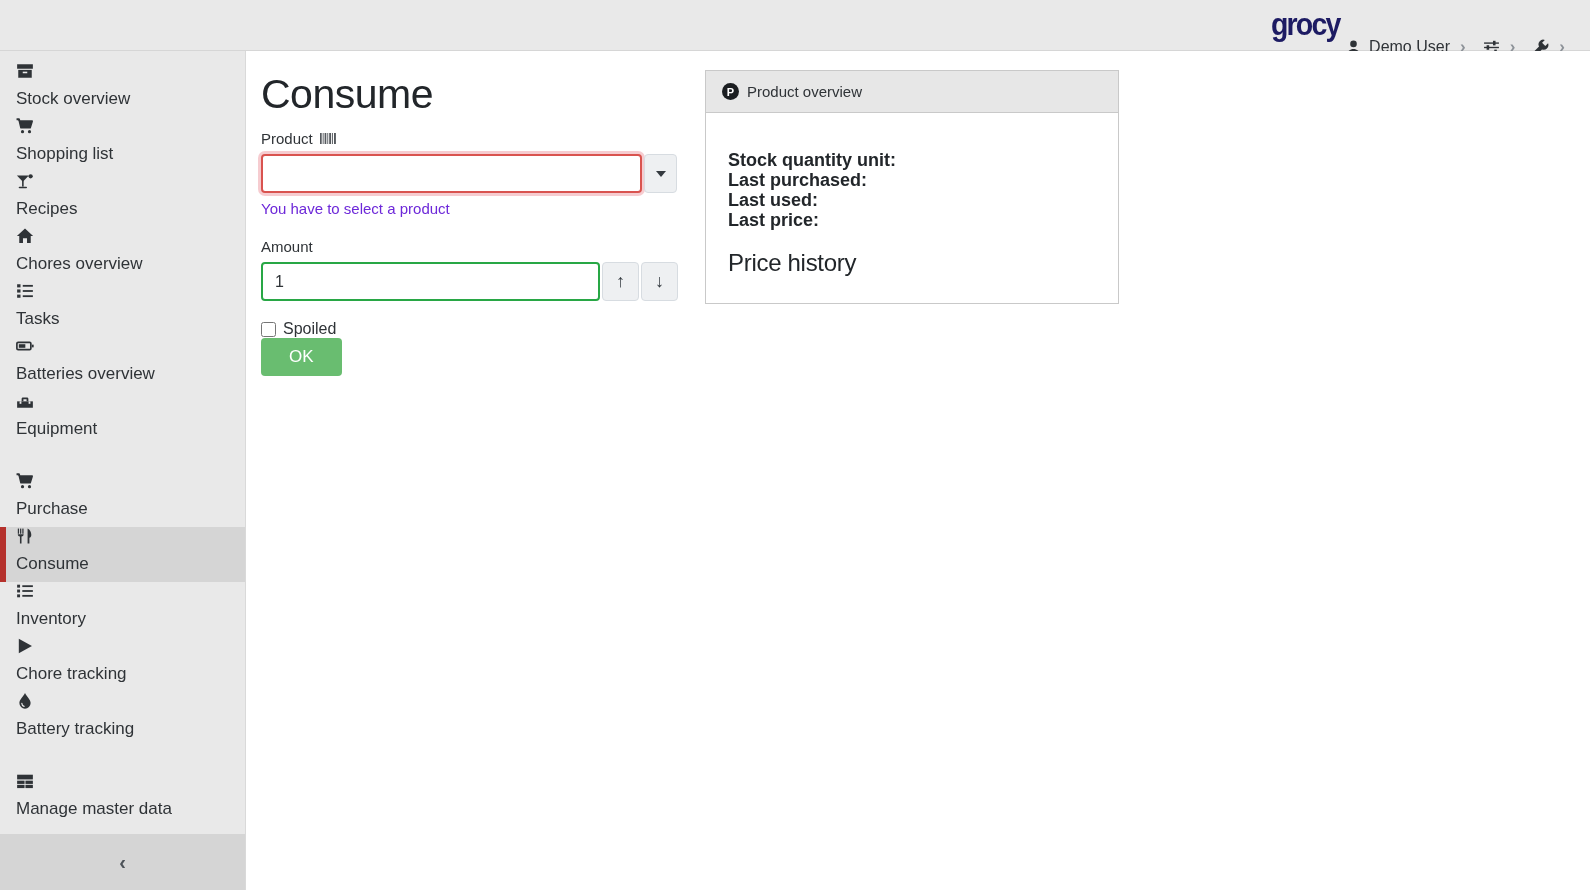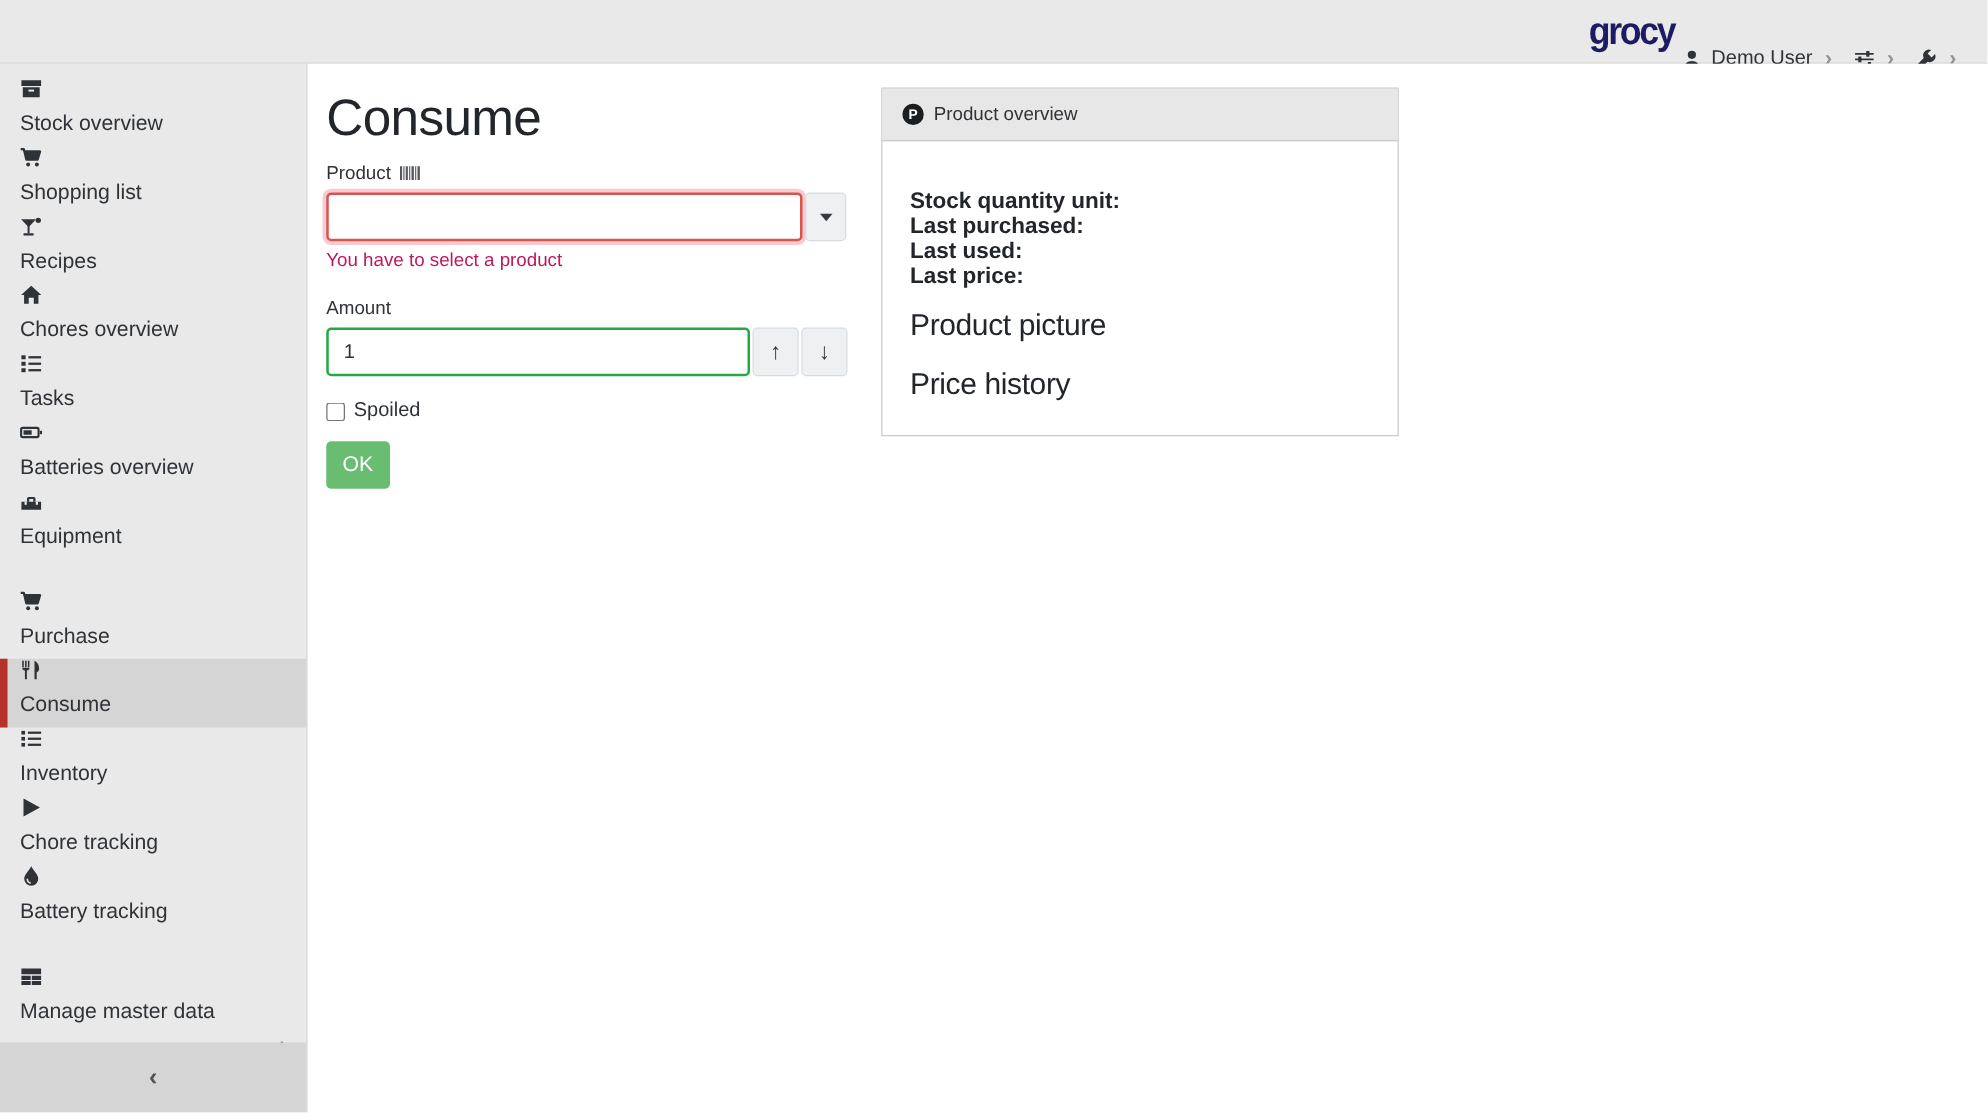--- a/index.html
+++ b/index.html
@@ -74,32 +74,32 @@
   .addon-btn {
     flex:0 0 auto; height:39px; background:#eef0f2; border:1px solid #d7dce1;
     border-radius:4px; display:flex; align-items:center; justify-content:center;
     cursor:pointer; padding:0;
   }
   .dropdown-btn { width:33px; }
   .caret-down {
     width:0; height:0; border-left:5px solid transparent;
     border-right:5px solid transparent; border-top:6px solid #343a40;
   }
-  .error-text { color:#be185d; font-size:15px; margin:7px 0 0; }
+  .error-text { color:#6d28d9; font-size:15px; margin:7px 0 0; }
 
   .amount-block { margin-top:21px; }
   .amount-input { width:339px; flex:0 0 339px; border:2px solid #28a745; box-shadow:none; }
   .spin-btn { width:37px; font-size:18px; font-weight:bold; color:#343a40; }
 
   .spoiled-row { margin:19px 0 0; display:flex; align-items:center; gap:7px; font-size:16px; }
   .spoiled-row input { width:15px; height:15px; margin:0; }
 
   .ok-btn {
-    margin-top:15px; background:#69bd70; color:#fff; border:none; border-radius:4px;
-    font-size:17px; font-family:inherit; padding:9px 13px; cursor:pointer;
+    background:#69bd70; color:#fff; border:none; border-radius:4px;
+    font-size:17px; font-family:inherit; padding:9px 28px; cursor:pointer;
   }
 
   
   .card {
     position:absolute; left:458px; top:19px; width:414px;
     background:#fff; border:1px solid #c9c9c9;
   }
   .card-header {
     background:#e7e7e7; border-bottom:1px solid #c9c9c9;
     padding:12px 16px; display:flex; align-items:center; gap:8px; font-size:15px;
@@ -330,17 +330,16 @@
       <span class="p-circle">
           <span>P</span>
         </span>
       <span>Product overview</span>
     </div>
     <div class="card-body">
       <div class="stock-row">Stock quantity unit:</div>
       <div class="stock-row">Last purchased:</div>
       <div class="stock-row">Last used:</div>
       <div class="stock-row">Last price:</div>
-      <h3 class="section-heading first">Product picture</h3>
       <h3 class="section-heading">Price history</h3>
     </div>
   </section>
 </main>
 
 </body></html>

